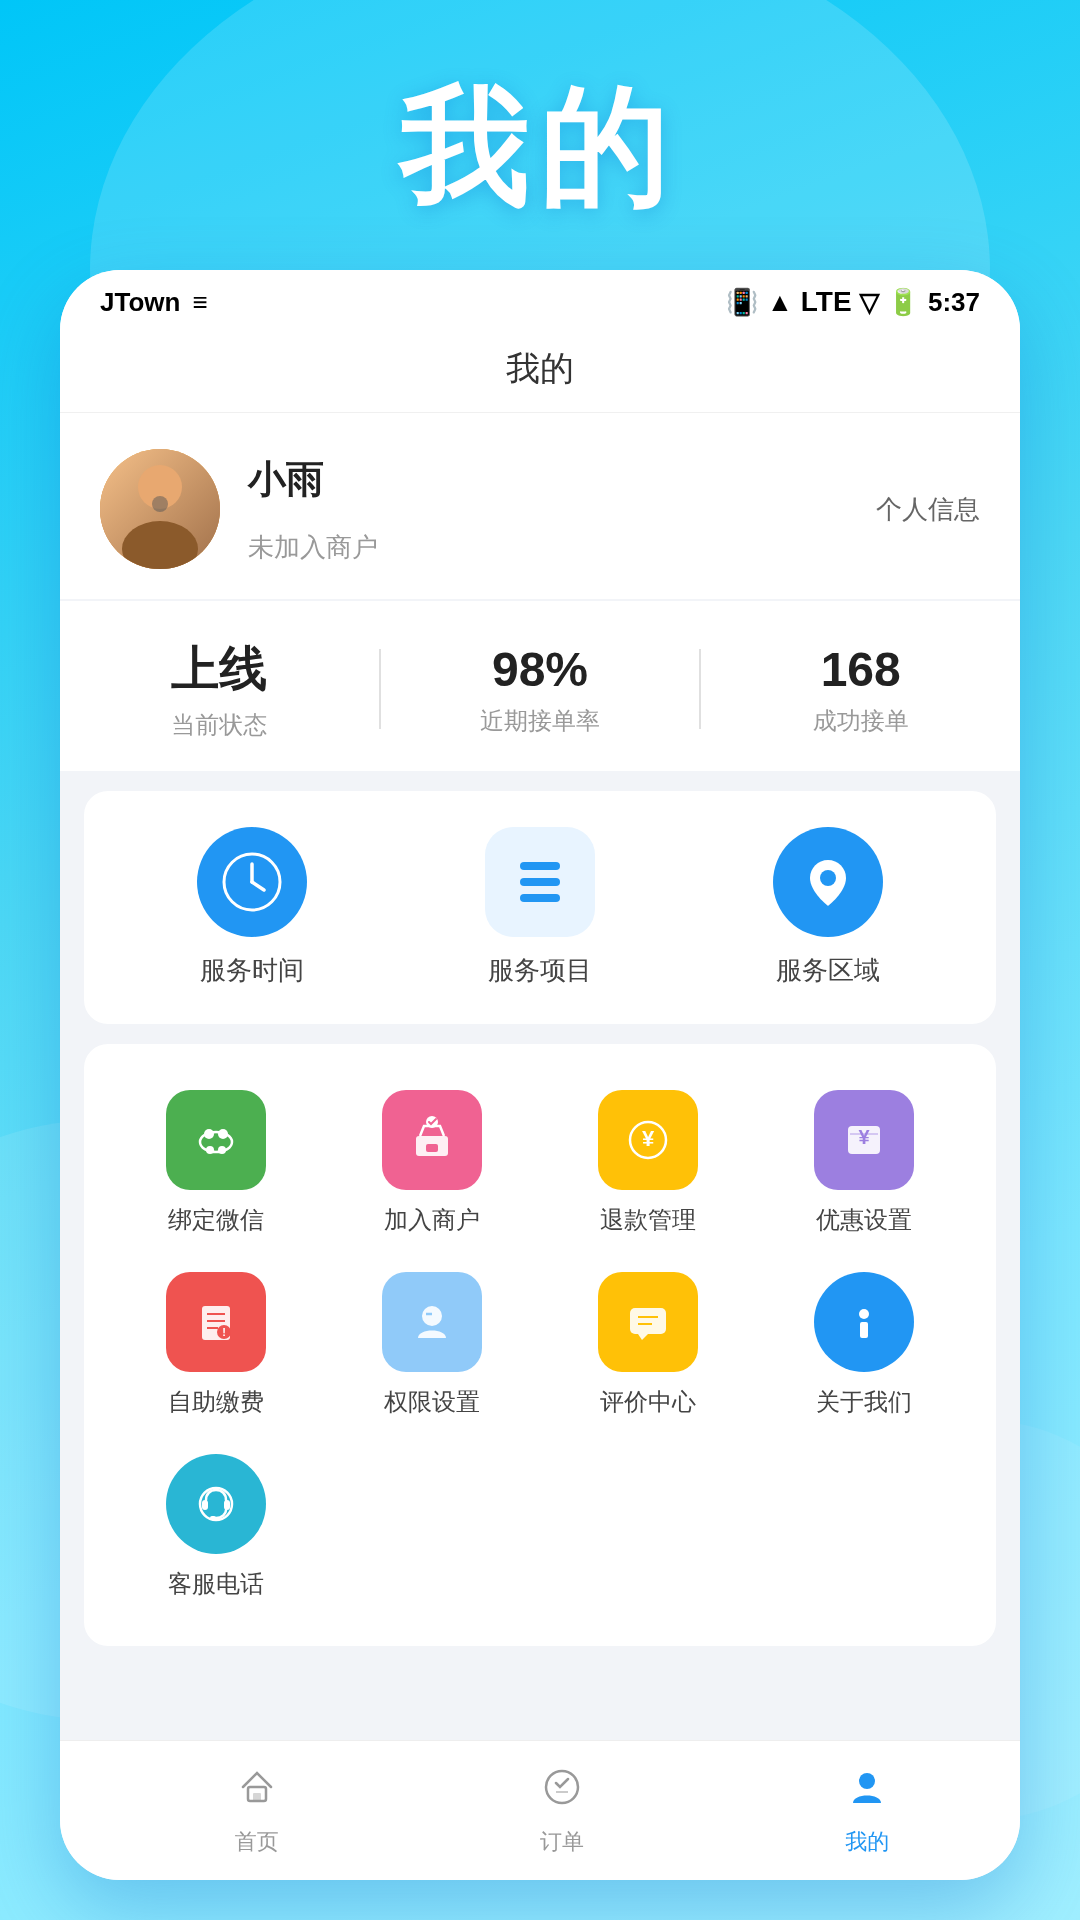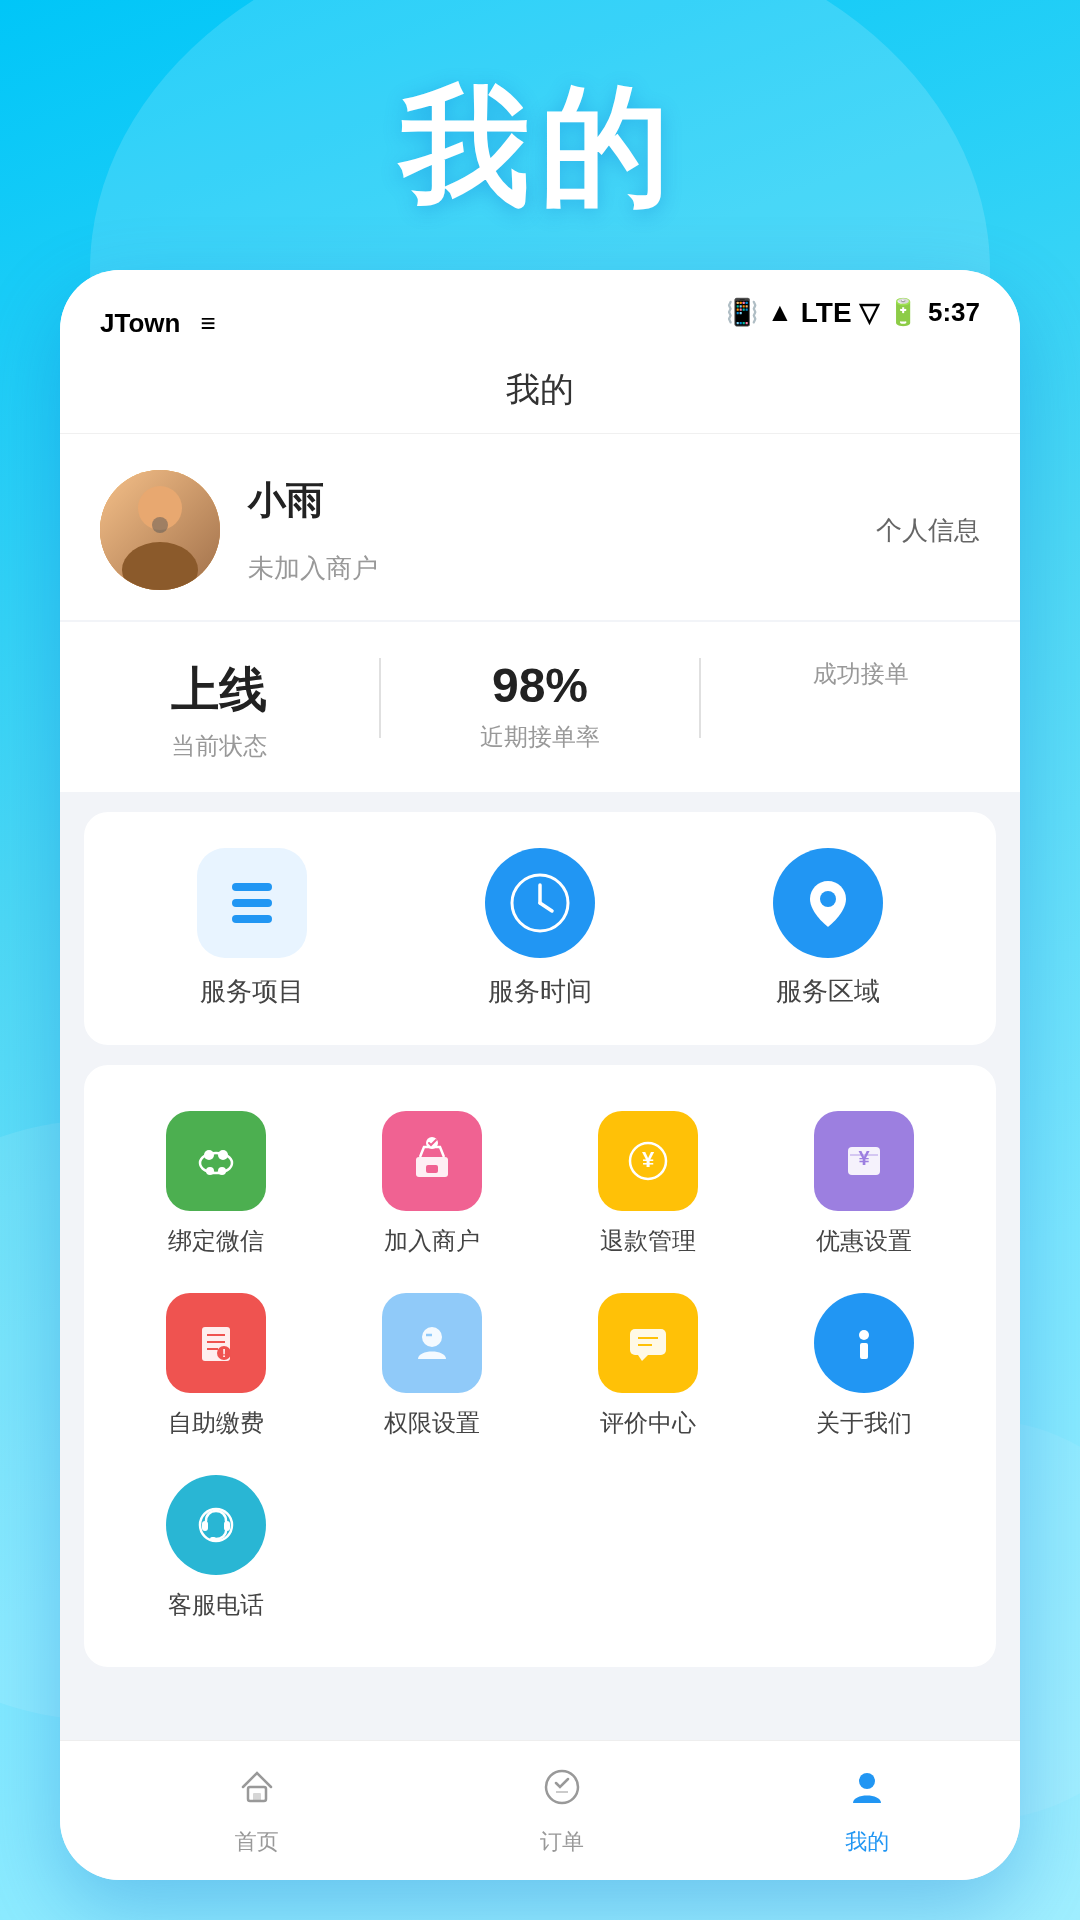--- a/index.html
+++ b/index.html
@@ -72,21 +72,21 @@
     
     .status-bar {
       background: white;
       padding: 16px 40px 12px;
       display: flex;
       justify-content: space-between;
       align-items: center;
       font-size: 26px;
       font-weight: 600;
     }
-    .status-left { display: flex; align-items: center; gap: 20px; margin-top: 22px; }
+    .status-left { display: flex; align-items: center; gap: 12px; }
     .status-right { display: flex; align-items: center; gap: 8px; font-size: 26px; }
 
     
     .top-bar {
       background: white;
       text-align: center;
       padding: 16px 0 20px;
       font-size: 34px;
       font-weight: 500;
       color: #333;
@@ -134,20 +134,21 @@
     .profile-name { font-size: 38px; font-weight: 600; color: #222; margin-bottom: 25px; }
     .profile-sub { font-size: 26px; color: #999; }
     .profile-link { font-size: 26px; color: #666; }
 
     
     .stats-section {
       background: white;
       margin-top: 2px;
       padding: 36px 0 30px;
       display: flex;
+      align-items: center;
     }
     .stat-item {
       flex: 1;
       text-align: center;
     }
     .stat-divider {
       width: 2px;
       height: 80px;
       background: #e0e0e0;
     }
@@ -302,47 +303,48 @@
         <div class="stat-value">上线</div>
         <div class="stat-label">当前状态</div>
       </div>
       <div class="stat-divider"></div>
       <div class="stat-item">
         <div class="stat-value">98%</div>
         <div class="stat-label">近期接单率</div>
       </div>
       <div class="stat-divider"></div>
       <div class="stat-item">
+        <div class="stat-value">168</div>
         <div class="stat-label">成功接单</div>
       </div>
     </div>
 
     <div class="card">
       <div class="service-row">
+
+        <div class="service-item">
+          <div class="service-icon-wrap" style="width:110px;height:110px;background:#2196F3;border-radius:50%;">
+            <svg width="64" height="64" viewBox="0 0 64 64" xmlns="http://www.w3.org/2000/svg">
+              <circle cx="32" cy="32" r="28" fill="none" stroke="white" stroke-width="3"></circle>
+              <line x1="32" y1="14" x2="32" y2="32" stroke="white" stroke-width="3.5" stroke-linecap="round"></line>
+              <line x1="32" y1="32" x2="44" y2="40" stroke="white" stroke-width="3.5" stroke-linecap="round"></line>
+            </svg>
+          </div>
+          <div class="service-label">服务时间</div>
+        </div>
 
         <div class="service-item">
           <div class="service-icon-wrap" style="background:#e8f4ff;">
             <svg width="60" height="60" viewBox="0 0 60 60" xmlns="http://www.w3.org/2000/svg">
               <rect x="10" y="10" width="40" height="8" rx="4" fill="#2196F3"></rect>
               <rect x="10" y="26" width="40" height="8" rx="4" fill="#2196F3"></rect>
               <rect x="10" y="42" width="40" height="8" rx="4" fill="#2196F3"></rect>
             </svg>
           </div>
           <div class="service-label">服务项目</div>
-        </div>
-
-        <div class="service-item">
-          <div class="service-icon-wrap" style="width:110px;height:110px;background:#2196F3;border-radius:50%;">
-            <svg width="64" height="64" viewBox="0 0 64 64" xmlns="http://www.w3.org/2000/svg">
-              <circle cx="32" cy="32" r="28" fill="none" stroke="white" stroke-width="3"></circle>
-              <line x1="32" y1="14" x2="32" y2="32" stroke="white" stroke-width="3.5" stroke-linecap="round"></line>
-              <line x1="32" y1="32" x2="44" y2="40" stroke="white" stroke-width="3.5" stroke-linecap="round"></line>
-            </svg>
-          </div>
-          <div class="service-label">服务时间</div>
         </div>
 
         <div class="service-item">
           <div class="service-icon-wrap" style="width:110px;height:110px;background:#2196F3;border-radius:50%;">
             <svg width="60" height="60" viewBox="0 0 60 60" xmlns="http://www.w3.org/2000/svg">
               <path d="M30 8 C20 8 12 16 12 26 C12 40 30 54 30 54 C30 54 48 40 48 26 C48 16 40 8 30 8Z" fill="white"></path>
               <circle cx="30" cy="26" r="8" fill="#2196F3"></circle>
             </svg>
           </div>
           <div class="service-label">服务区域</div>

